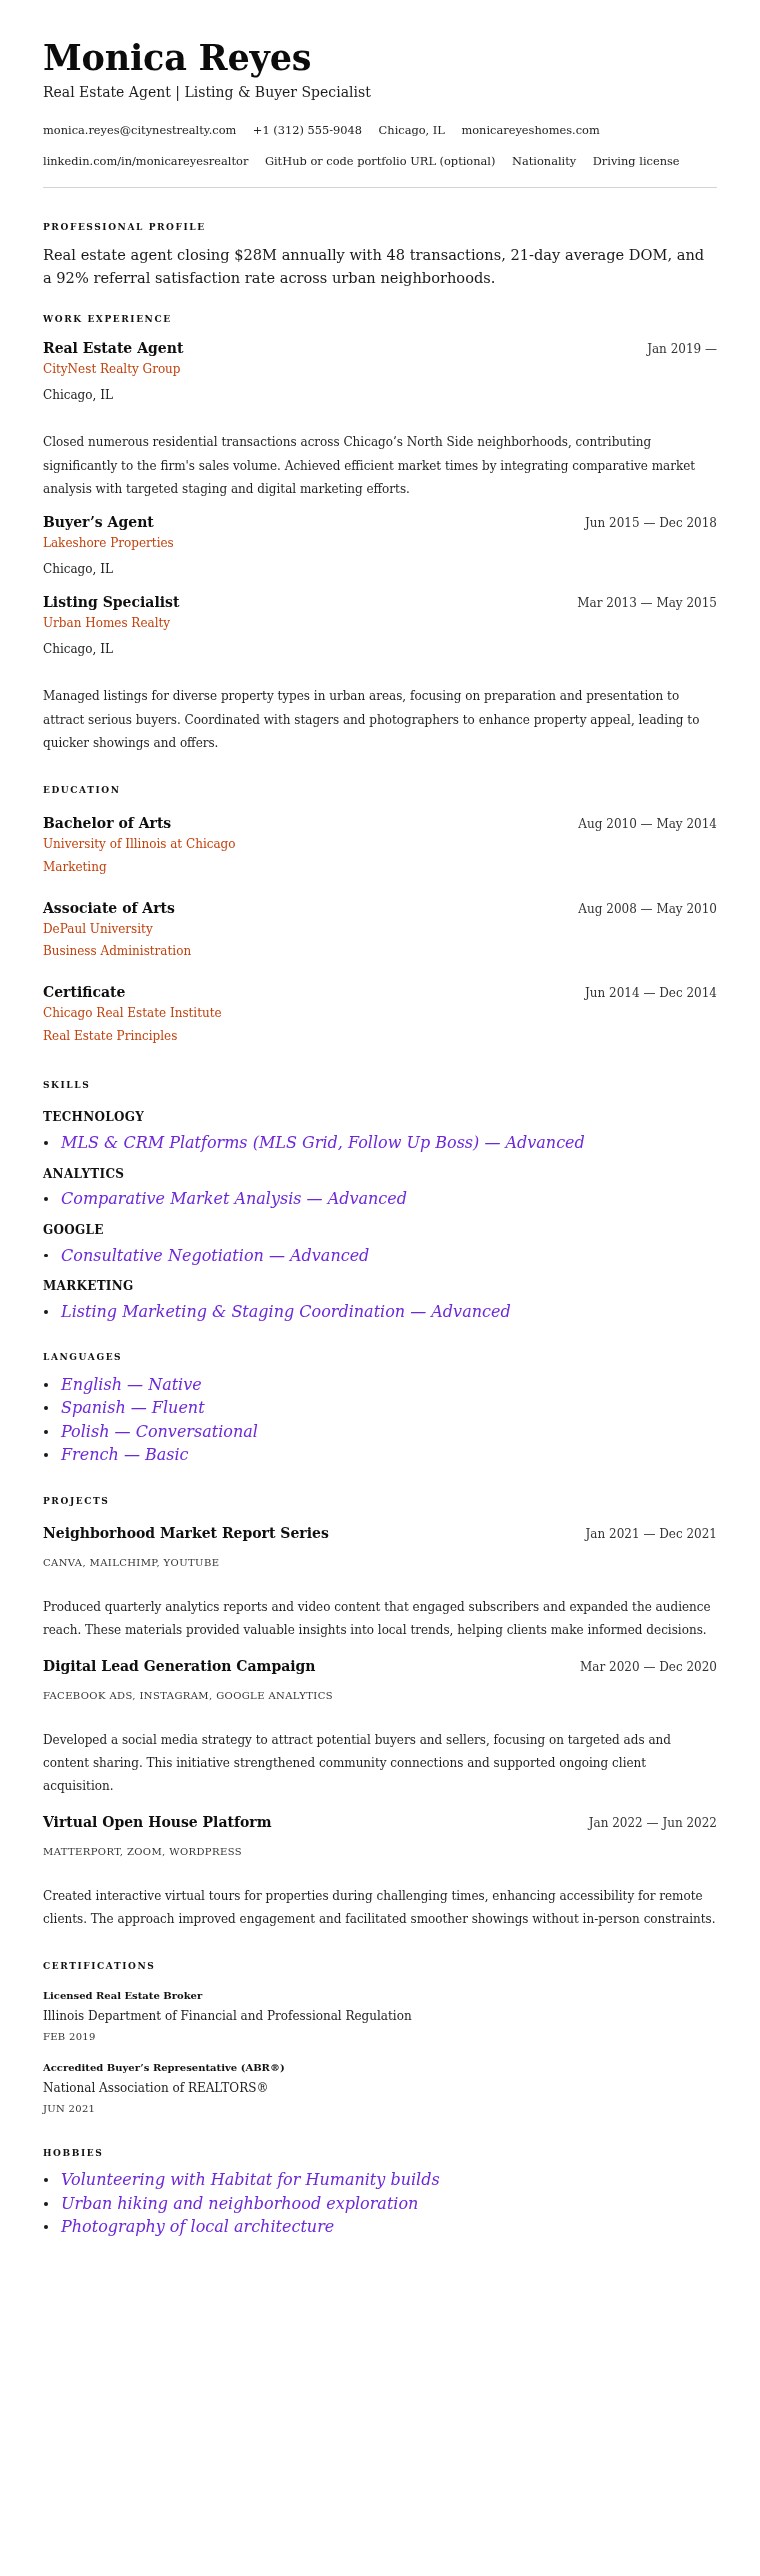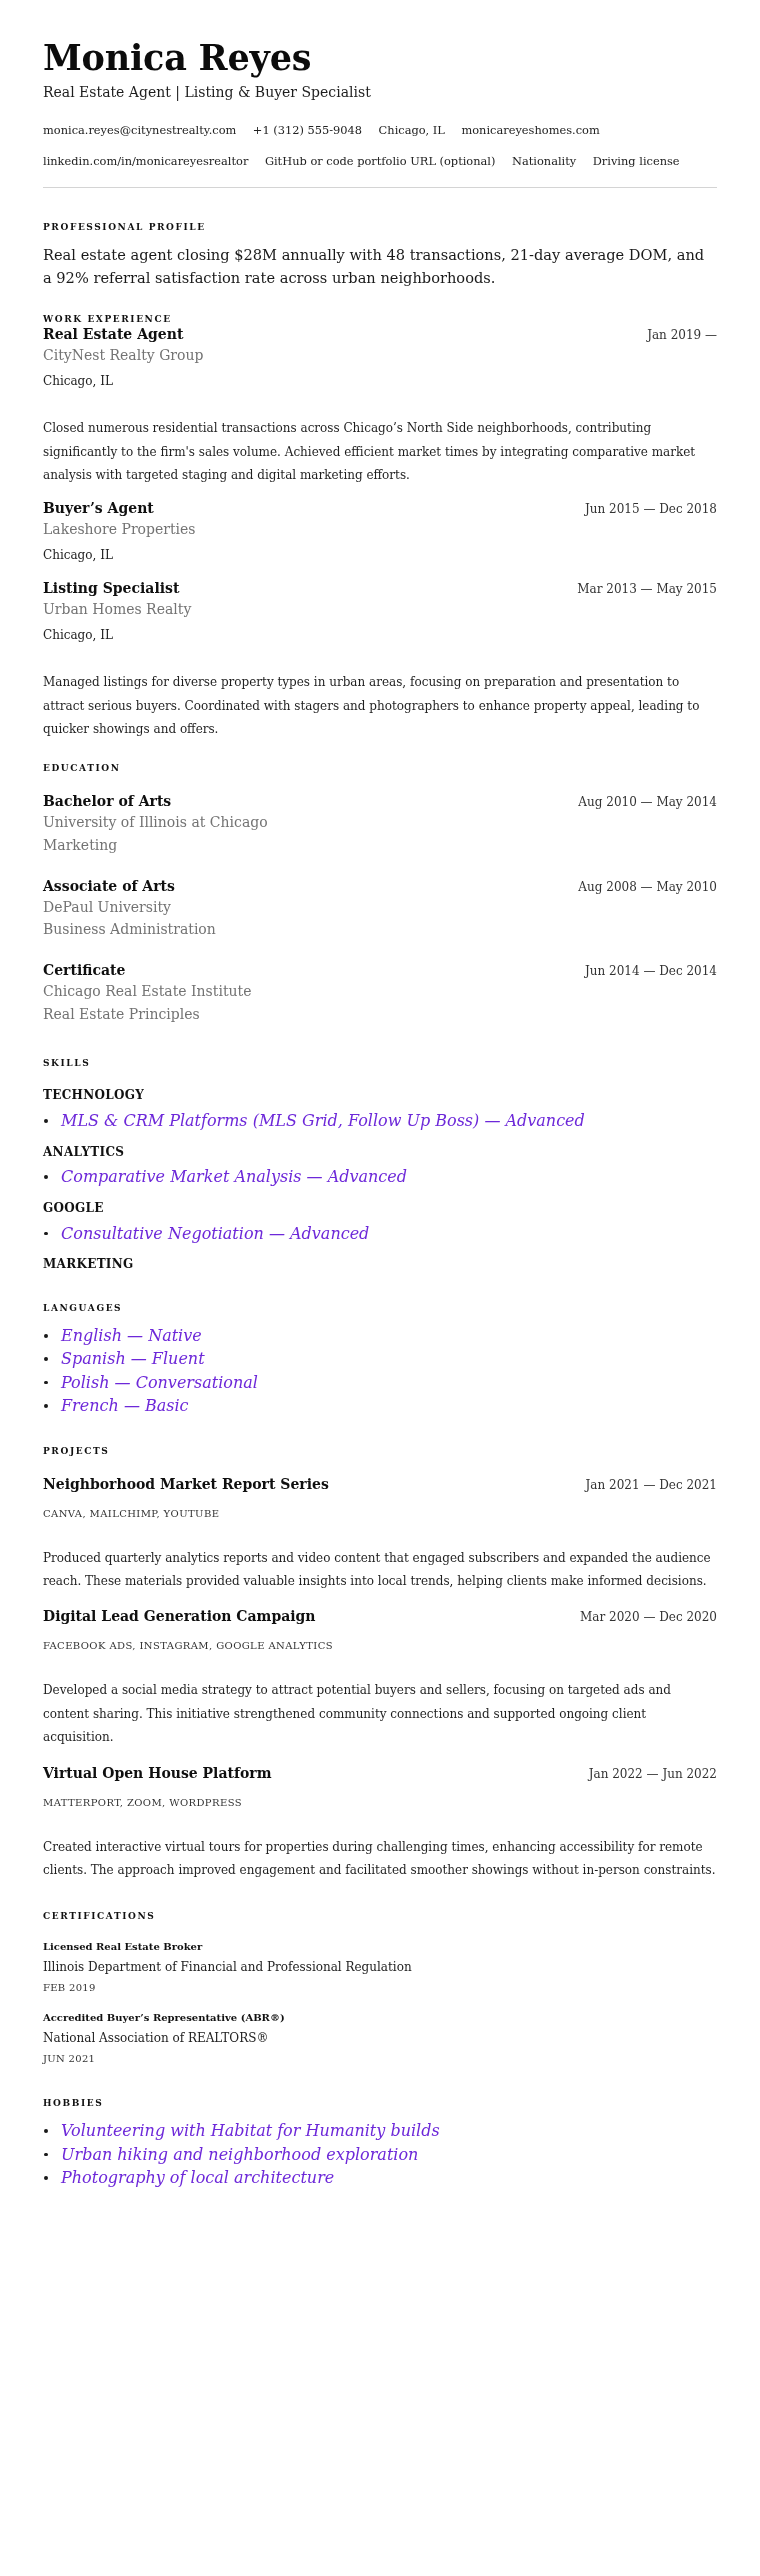--- a/index.html
+++ b/index.html
@@ -71,22 +71,22 @@
     font-weight: bold;
     color: #0f0f0f;
     line-height: 19px;
   }
   .entry-date {
     font-size: 12px;
     color: #333;
     line-height: 19px;
   }
   .entry-sub {
-    font-size: 14px;
-    color: #737373;
+    font-size: 12px;
+    color: #c2410c;
     line-height: 21.5px;
   }
   .entry-loc {
     font-size: 12px;
     color: #222;
     line-height: 25px;
     margin-top: 2.5px;
   }
   .entry-desc {
     font-size: 12px;
@@ -167,21 +167,21 @@
   </header>
 
   <section style="margin-top:33px;">
     <h2 class="section-title">PROFESSIONAL PROFILE</h2>
     <p class="summary">Real estate agent closing $28M annually with 48 transactions, 21-day average DOM, and a 92% referral satisfaction rate across urban neighborhoods.</p>
   </section>
 
   <section style="margin-top:24px;">
     <h2 class="section-title">WORK EXPERIENCE</h2>
 
-    <div style="">
+    <div style="margin-top:14px;">
       <div class="entry-head">
         <span class="entry-title">Real Estate Agent</span>
         <span class="entry-date">Jan 2019 —</span>
       </div>
       <div class="entry-sub">CityNest Realty Group</div>
       <div class="entry-loc">Chicago, IL</div>
       <p class="entry-desc" style="margin-top:23px;">Closed numerous residential transactions across Chicago’s North Side neighborhoods, contributing significantly to the firm's sales volume. Achieved efficient market times by integrating comparative market analysis with targeted staging and digital marketing efforts.</p>
     </div>
 
     <div style="margin-top:11.4px;">
@@ -197,21 +197,21 @@
       <div class="entry-head">
         <span class="entry-title">Listing Specialist</span>
         <span class="entry-date">Mar 2013 — May 2015</span>
       </div>
       <div class="entry-sub">Urban Homes Realty</div>
       <div class="entry-loc">Chicago, IL</div>
       <p class="entry-desc" style="margin-top:23px;">Managed listings for diverse property types in urban areas, focusing on preparation and presentation to attract serious buyers. Coordinated with stagers and photographers to enhance property appeal, leading to quicker showings and offers.</p>
     </div>
   </section>
 
-  <section style="margin-top:20px;">
+  <section style="margin-top:28px;">
     <h2 class="section-title">EDUCATION</h2>
 
     <div style="margin-top:18px;">
       <div class="entry-head">
         <span class="entry-title">Bachelor of Arts</span>
         <span class="entry-date">Aug 2010 — May 2014</span>
       </div>
       <div class="entry-sub">University of Illinois at Chicago</div>
       <div class="entry-sub" style="margin-top:1.3px;">Marketing</div>
     </div>
@@ -251,20 +251,23 @@
       </ul>
     </div>
     <div style="margin-top:10px;">
       <div class="skill-cat">GOOGLE</div>
       <ul class="bullets" style="margin-top:3.8px;">
         <li>Consultative Negotiation — Advanced</li>
       </ul>
     </div>
     <div style="margin-top:10px;">
       <div class="skill-cat">MARKETING</div>
+      <ul class="bullets" style="margin-top:3.8px;">
+        <li>Listing Marketing &amp; Staging Coordination — Advanced</li>
+      </ul>
     </div>
   </section>
 
   <section style="margin-top:28px;">
     <h2 class="section-title">LANGUAGES</h2>
     <ul class="bullets" style="margin-top:9px;">
       <li>English — Native</li>
       <li>Spanish — Fluent</li>
       <li>Polish — Conversational</li>
       <li>French — Basic</li>

